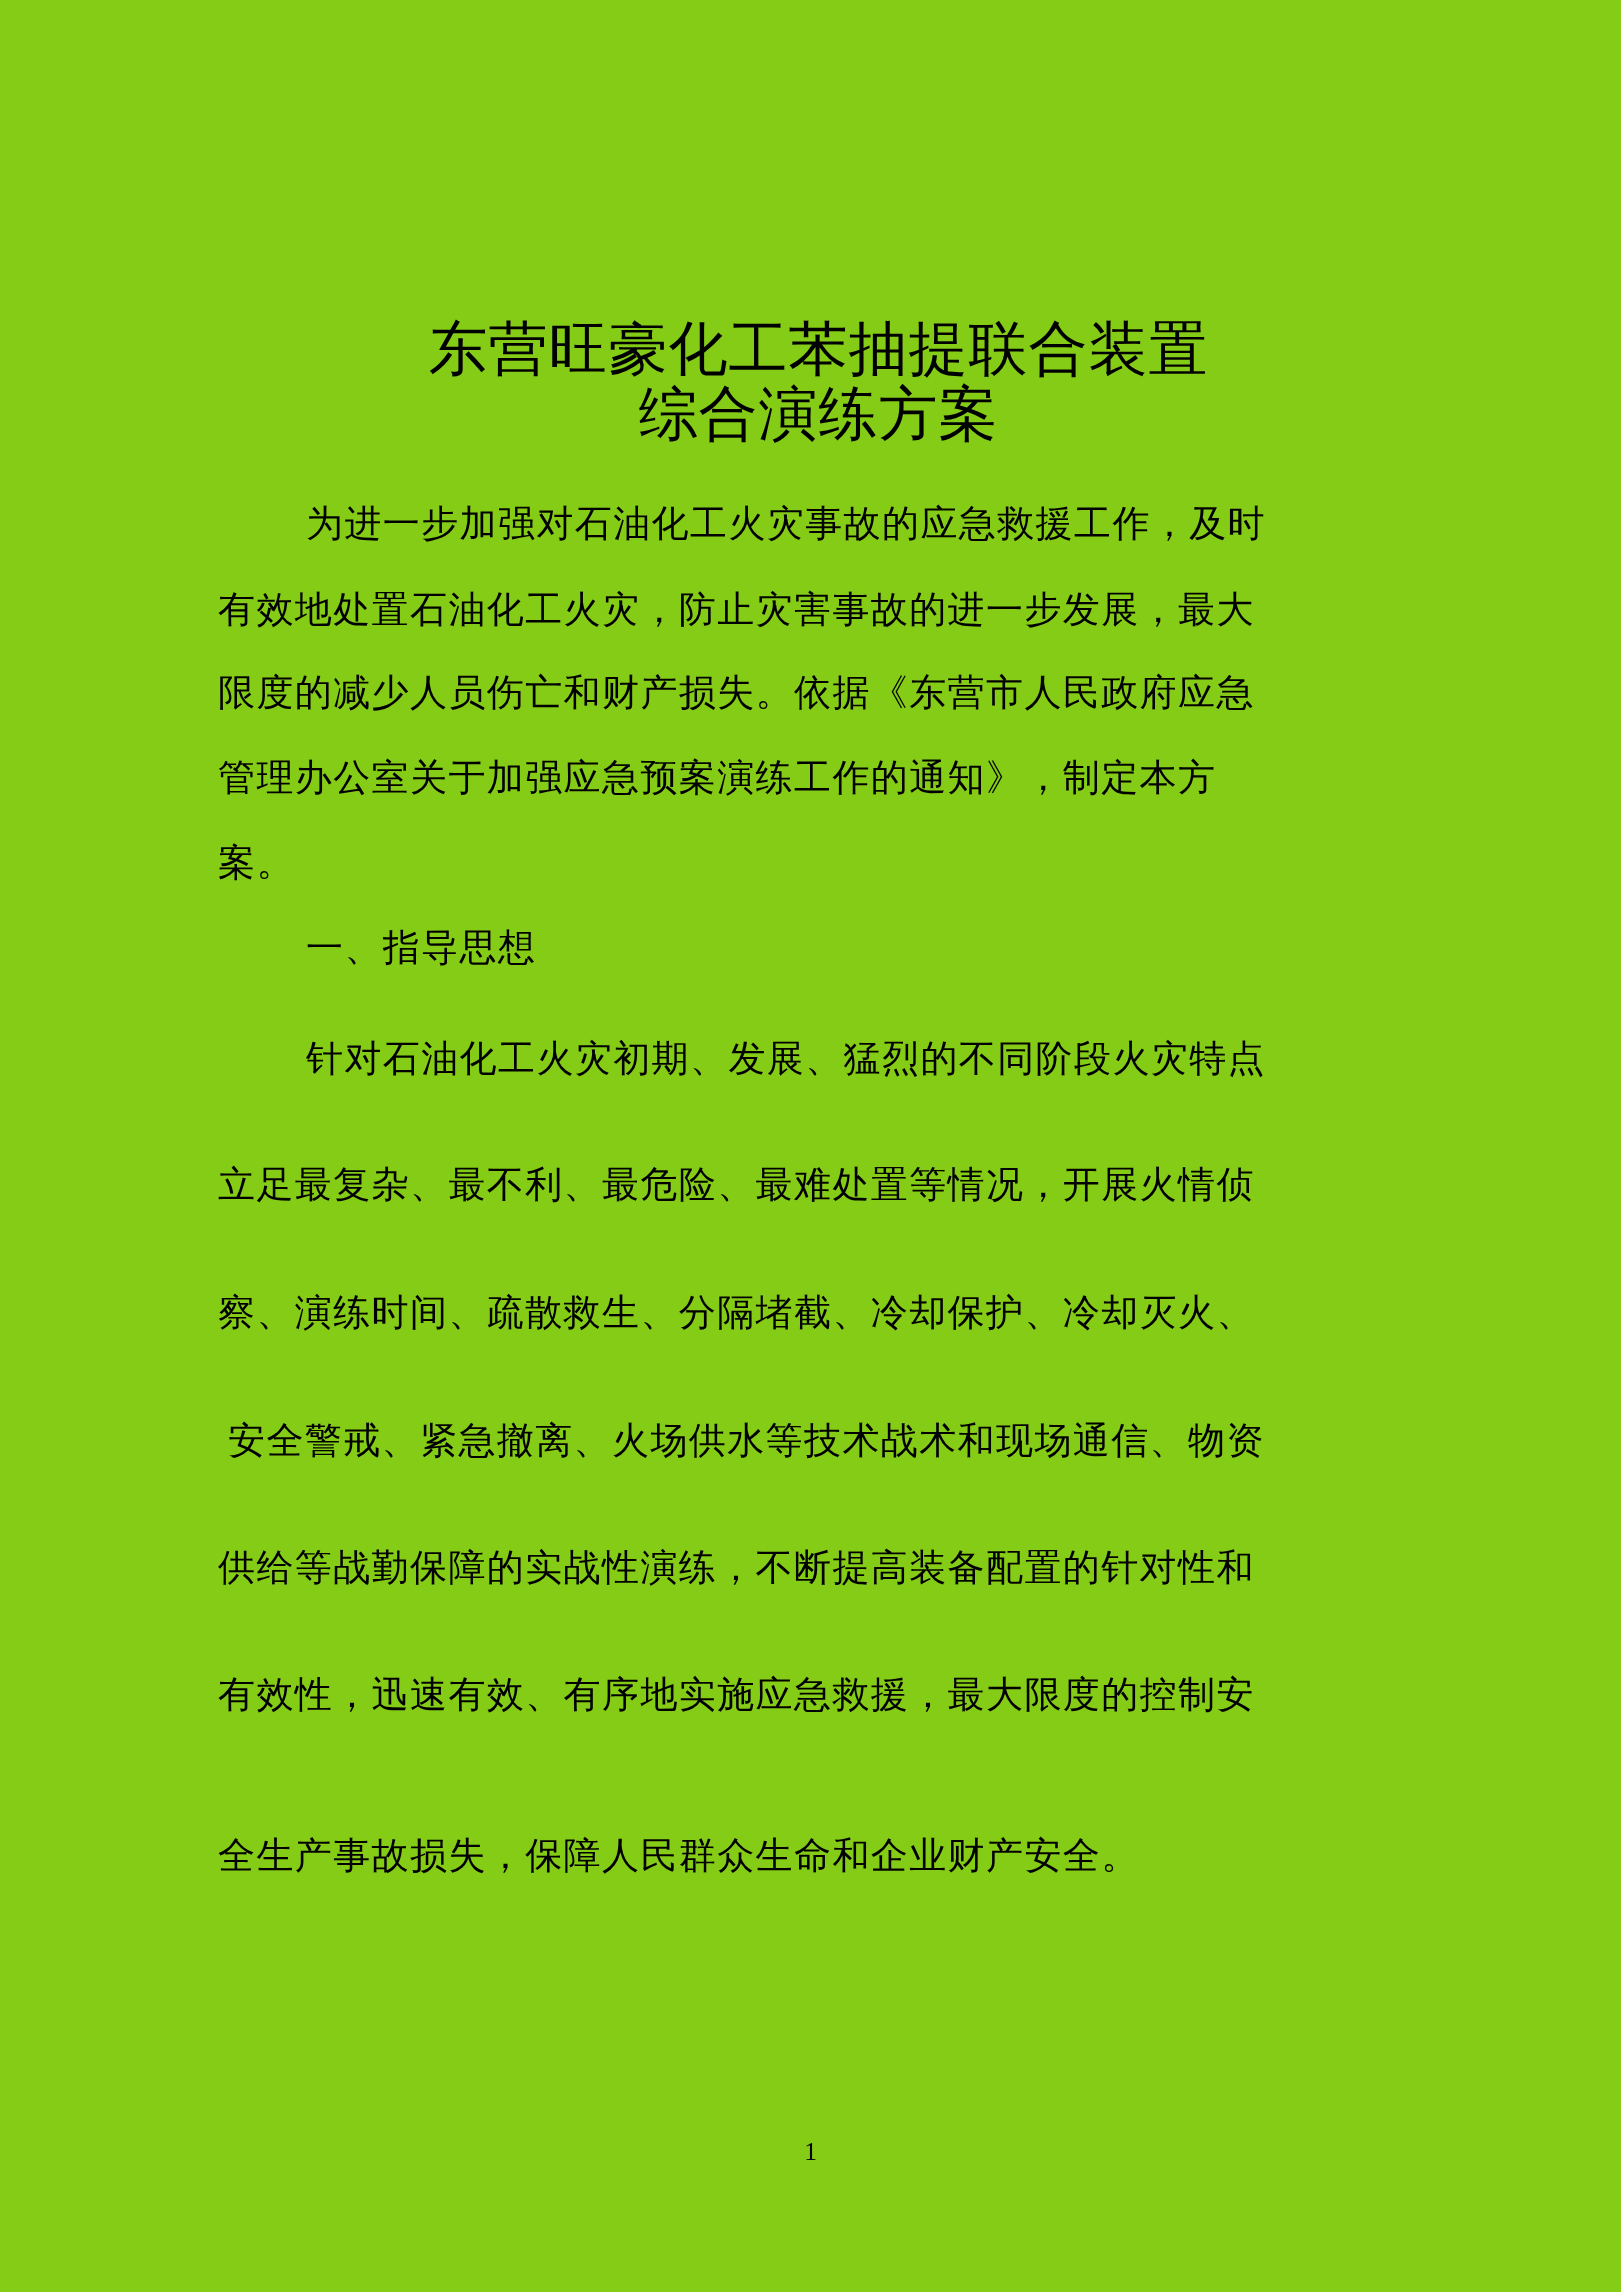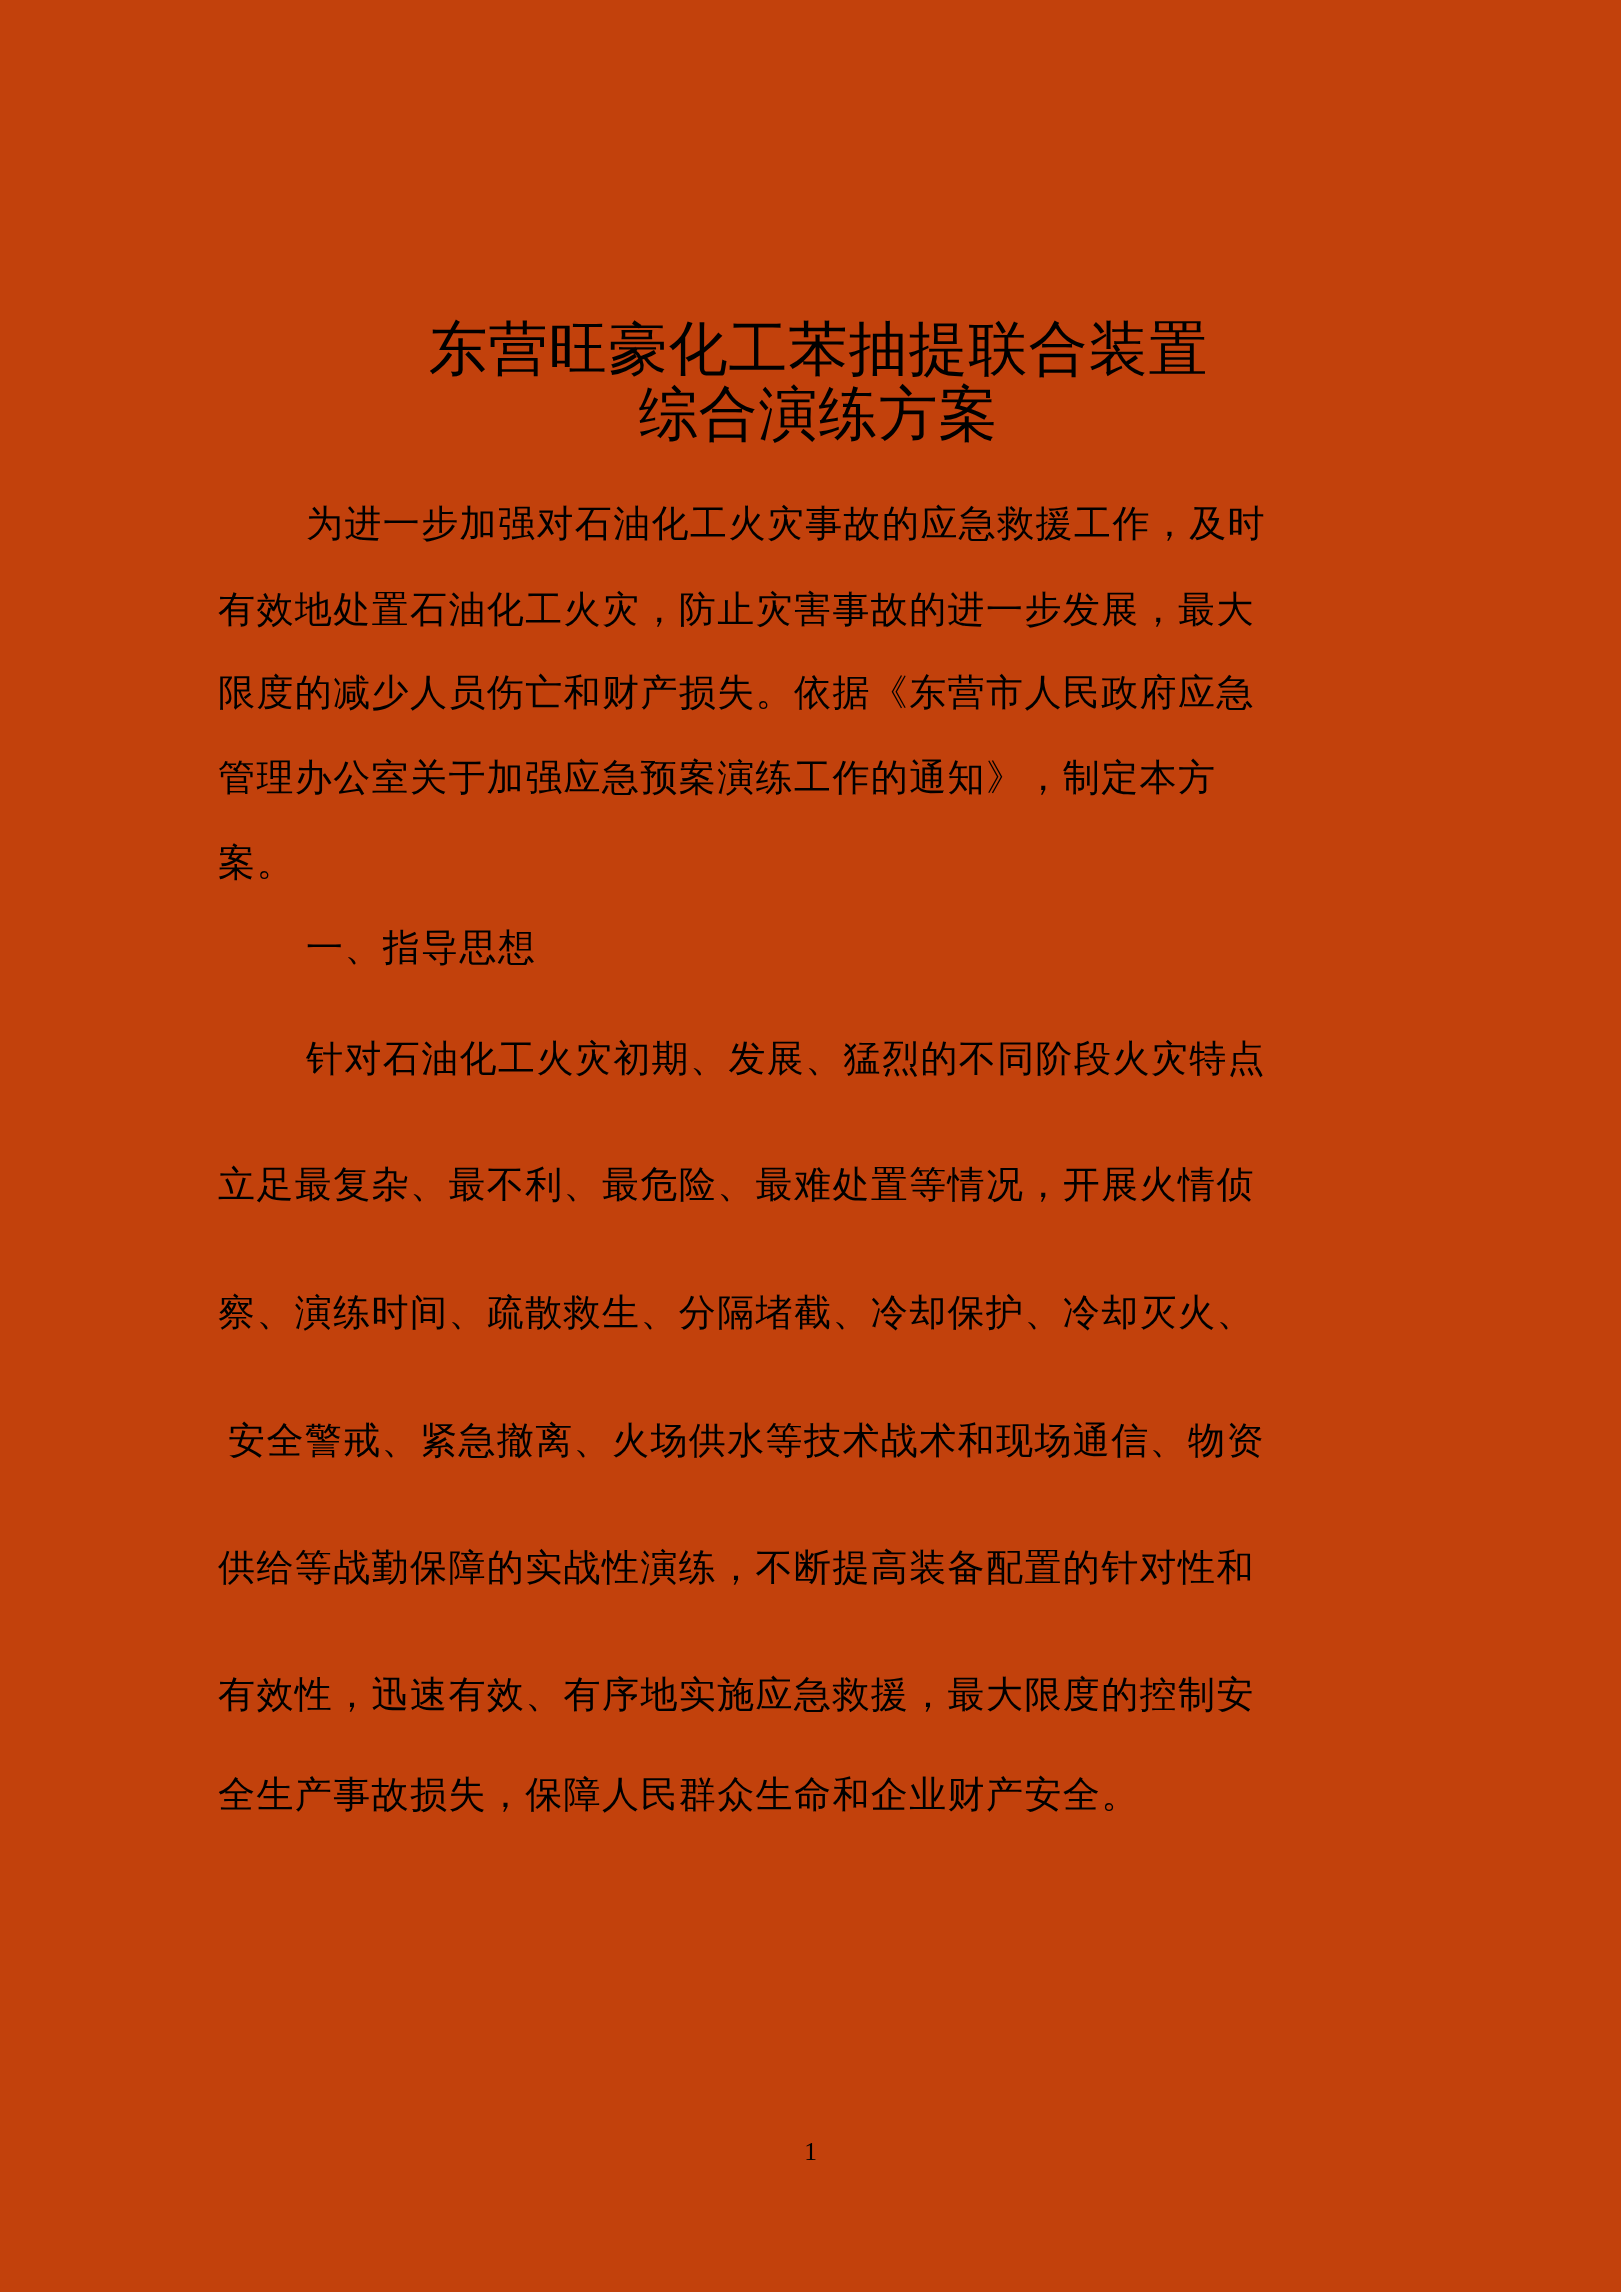--- a/index.html
+++ b/index.html
@@ -1,18 +1,18 @@
 <!DOCTYPE html>
 <html><head>
 <meta charset="utf-8">
 <style>
   html, body { margin: 0; padding: 0; background: #ffffff; }
   body { width: 1621px; height: 2293px; position: relative; overflow: hidden;
          font-family: "DejaVu Sans", "Liberation Sans", sans-serif; color: #000000; }
-  .page { position: absolute; left: 0; top: 0; width: 1621px; height: 2293px; background: #c2410c; }
+  .page { position: absolute; left: 0; top: 0; width: 1621px; height: 2293px; background: #84cc16; }
   .title-line { position: absolute; left: 218px; width: 1201px; text-align: center;
                 font-size: 59px; line-height: 59px; letter-spacing: 1px; white-space: nowrap; }
   .line { position: absolute; left: 218px; width: 1215px; font-size: 37px; line-height: 43px;
           letter-spacing: 1.4px; white-space: nowrap; }
   .indent { left: 306px; }
   .page-number { position: absolute; left: 0; width: 1621px; text-align: center; top: 2137px;
                  font-family: "Liberation Serif", "DejaVu Serif", serif; font-size: 25.5px; line-height: 29px; }
 </style>
 </head>
 <body>
@@ -32,19 +32,19 @@
 
   <div class="line indent" style="top:926px;">一、指导思想</div>
 
   <div>
     <div class="line indent" style="top:1037px;">针对石油化工火灾初期、发展、猛烈的不同阶段火灾特点</div>
     <div class="line" style="top:1163px;">立足最复杂、最不利、最危险、最难处置等情况，开展火情侦</div>
     <div class="line" style="top:1291px;">察、演练时间、疏散救生、分隔堵截、冷却保护、冷却灭火、</div>
     <div class="line" style="top:1419px;margin-left:10px;">安全警戒、紧急撤离、火场供水等技术战术和现场通信、物资</div>
     <div class="line" style="top:1546px;">供给等战勤保障的实战性演练，不断提高装备配置的针对性和</div>
     <div class="line" style="top:1673px;">有效性，迅速有效、有序地实施应急救援，最大限度的控制安</div>
-    <div class="line" style="top:1776px;font-family:Liberation Mono, monospace;">全生产事故损失，保障人民群众生命和企业财产安全。</div>
+    <div class="line" style="top:1834px;">全生产事故损失，保障人民群众生命和企业财产安全。</div>
   </div>
 
 
   <div class="page-number">1</div>
 </div>
 
 
 </body></html>

